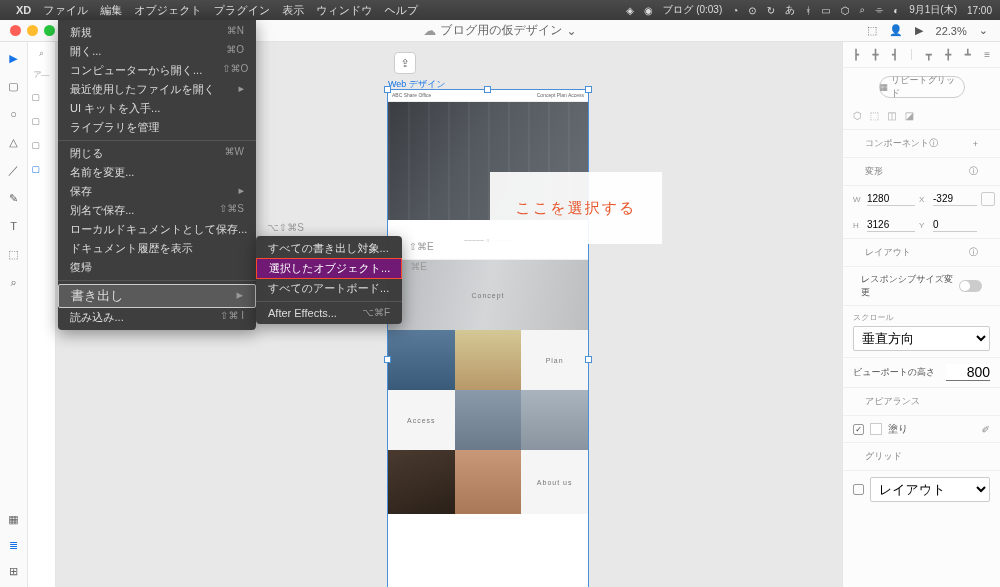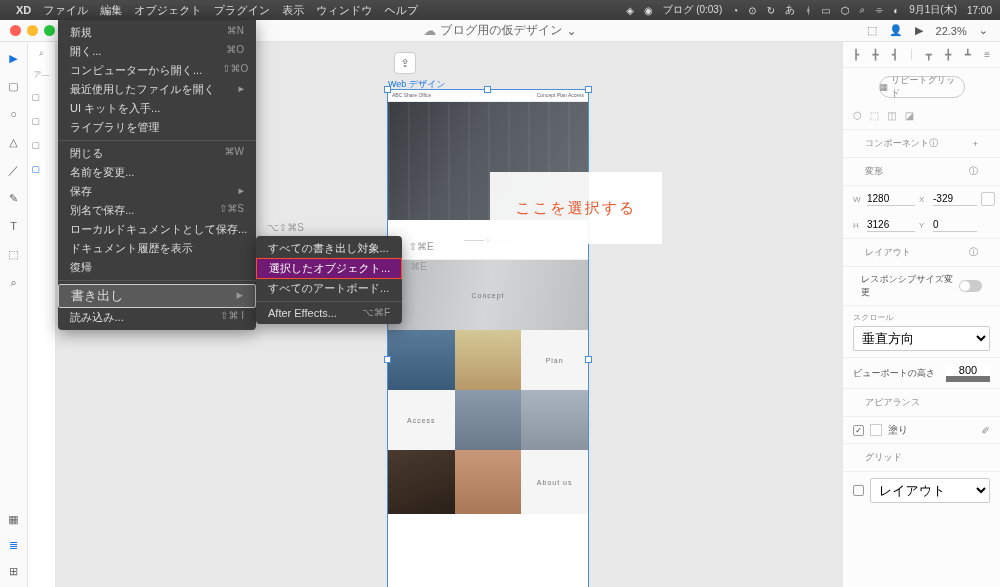--- a/index.html
+++ b/index.html
@@ -79,21 +79,21 @@
 .sect-hd { padding: 7px 22px; font-size: 9px; color: #888; border-bottom: 1px solid #f0f0f0; display:flex;justify-content:space-between;align-items:center;}
 .dims { padding: 6px 10px; display: grid; grid-template-columns: 10px 48px 10px 44px 16px 16px; gap: 4px; align-items: center; font-size: 10px; }
 .dims .lbl { font-size: 8px; color: #999; }
 .dims input { width: 100%; border: none; border-bottom: 1px solid #ccc; font-size: 10px; background: transparent; padding: 1px 0; }
 .sq { width:14px;height:14px;border:1px solid #ccc;border-radius:2px;}
 .resp-row { display:flex;justify-content:space-between;align-items:center;padding:6px 18px;border-bottom:1px solid #f0f0f0;font-size:9px;}
 .toggle { width:24px;height:12px;background:#ccc;border-radius:6px;position:relative;}
 .toggle::after{content:'';position:absolute;width:10px;height:10px;background:#fff;border-radius:50%;top:1px;left:1px;}
 .sel { width: 100%; border: 1px solid #ccc; border-radius: 2px; padding: 3px 4px; font-size: 13px; background: #fff; }
 .vp-row { display:flex;justify-content:space-between;padding:6px 10px;font-size:9px;align-items:center;}
-.vp-row input { width: 44px; border:none;border-bottom:6px solid #737373;text-align:center;font-size:11px;}
+.vp-row input { width: 44px; border:none;border-bottom:1px solid #737373;text-align:right;font-size:14px;}
 .app-row { display:flex;align-items:center;gap:6px;padding:6px 10px;border-bottom:1px solid #f0f0f0;}
 .chk { width:11px;height:11px;border:1px solid #999;border-radius:2px;display:flex;align-items:center;justify-content:center;font-size:8px;}
 .chk.on::after{content:'✓';color:#333;}
 .swatch { width:12px;height:12px;background:#fff;border:1px solid #ccc;}
 .picker { margin-left:auto;color:#888;}
 .grid-row { display:flex;align-items:center;gap:6px;padding:6px 10px;}
 
 
 .menu { position: absolute; background: rgba(58,58,58,.98); border-radius: 0 0 4px 4px; box-shadow: 0 4px 16px rgba(0,0,0,.4); color: #ddd; font-size: 11px; padding: 3px 0; }
 .menu .mi { padding: 2px 12px; display: flex; justify-content: space-between; gap: 20px; white-space: nowrap; }

